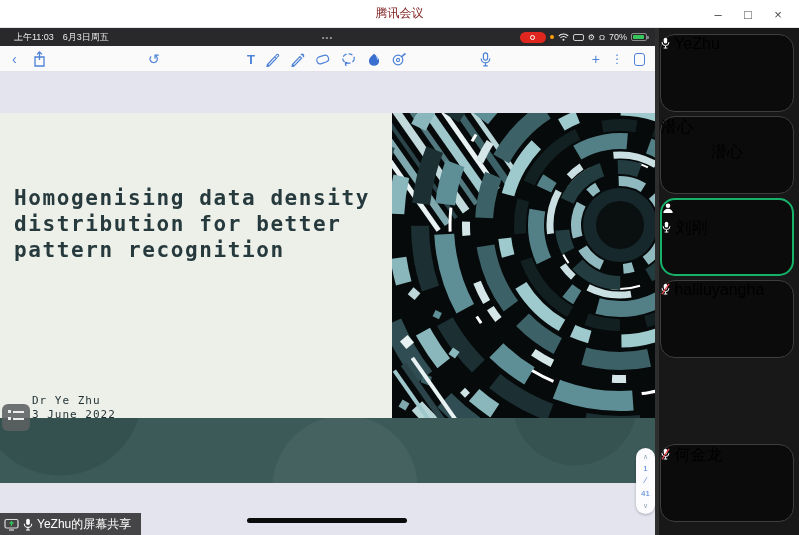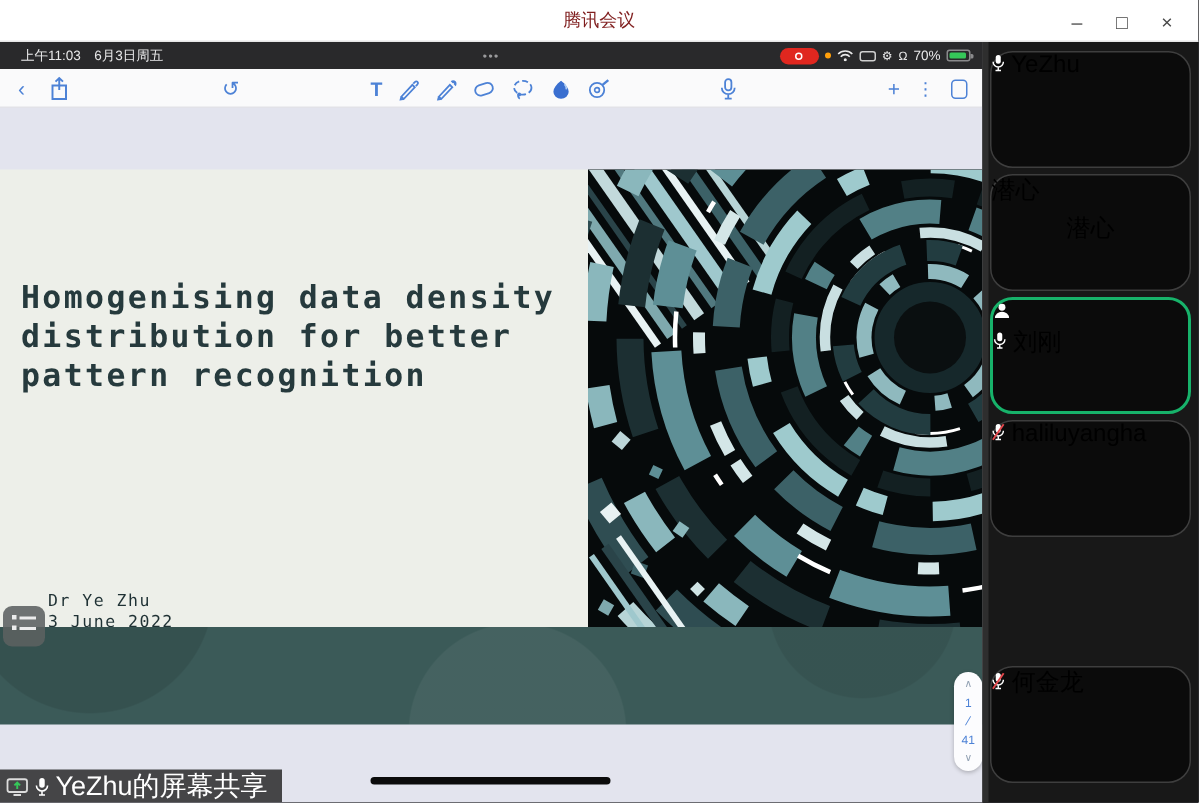--- a/index.html
+++ b/index.html
@@ -77,21 +77,21 @@
     border-radius:10px; box-shadow:0 1px 3px rgba(0,0,0,0.25); display:flex; flex-direction:column;
     align-items:center; justify-content:space-between; padding:5px 0; }
   .page-pill .chev { font-size:7px; color:#93a2b4; line-height:1; }
   .page-pill .num { font-size:8px; color:#4d82d6; line-height:1; }
   .page-pill .slash { font-size:8px; color:#4d82d6; line-height:1; transform:skewX(-18deg); }
 
   .home-bar { position:absolute; left:247px; top:446px; width:160px; height:5px; background:#0b0b0b;
     border-radius:3px; }
 
   .share-banner { position:absolute; left:0; bottom:0; height:22px; background:#454547; color:#ffffff;
-    display:flex; align-items:center; gap:4px; padding:0 10px 0 4px; font-size:18px; }
+    display:flex; align-items:center; gap:4px; padding:0 10px 0 4px; font-size:12px; }
 
   
   .sidebar { position:absolute; left:655px; top:28px; width:144px; height:507px; background:#181818; }
   .scroll-strip { position:absolute; left:0; top:0; width:4px; height:507px; background:#2e2e2e; }
   .tile { position:absolute; left:5px; width:134px; height:78px; background:#0b0b0b;
     border:1px solid #3e3e3e; border-radius:15px; }
   .tile.active { border:2px solid #17b26a; }
   .avatar { position:absolute; left:50%; top:8px; transform:translateX(-50%); width:54px; height:54px;
     border-radius:50%; display:flex; align-items:center; justify-content:center; overflow:hidden; }
   .avatar-fire  { background:radial-gradient(circle at 50% 50%, #ffe9a8 0 12%, #ffb02e 30%, #f4731d 55%, #c television 0; background:#000; }

